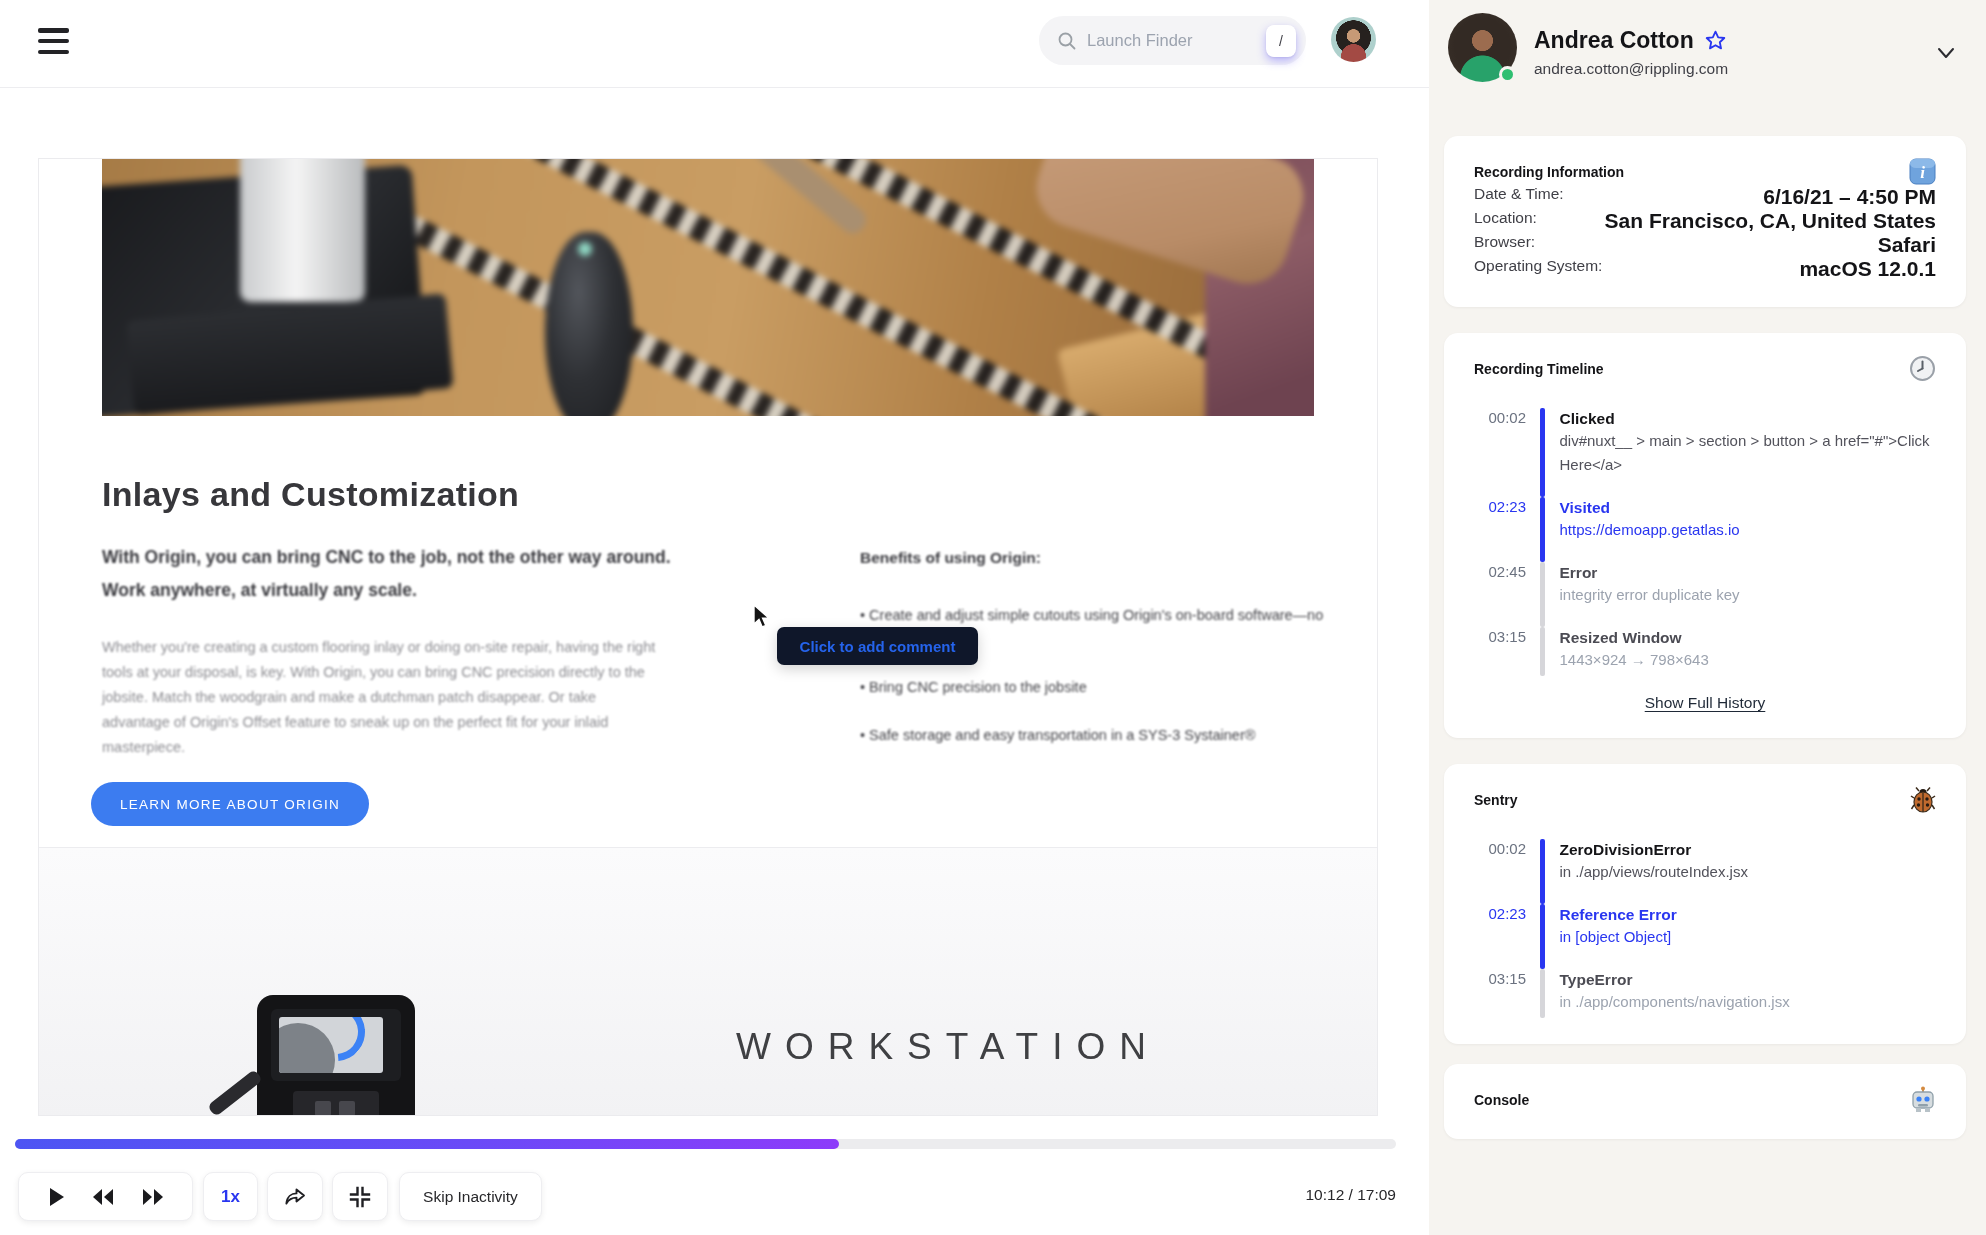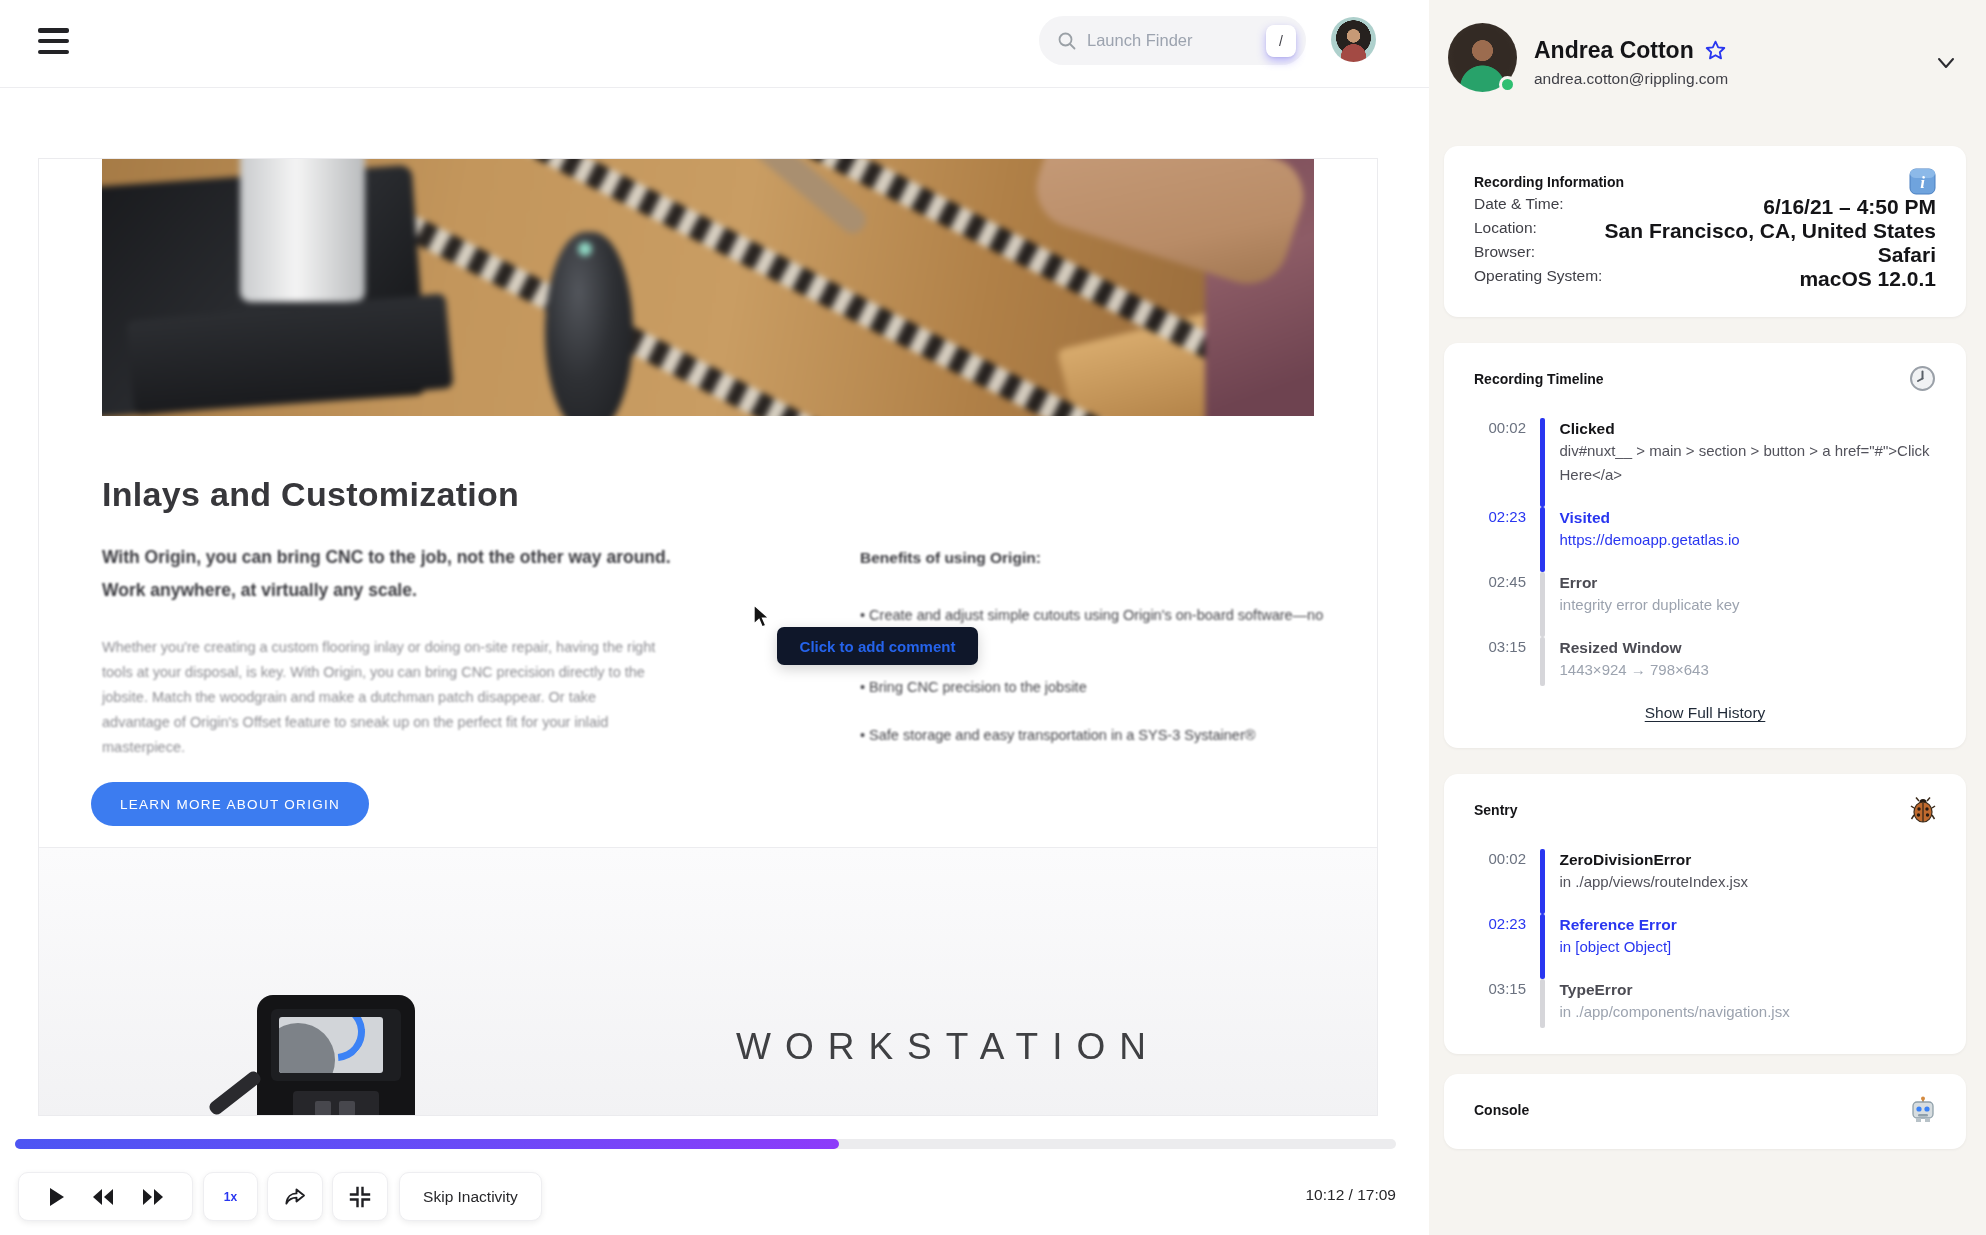--- a/index.html
+++ b/index.html
@@ -83,28 +83,28 @@
   
   .rec-cursor { position:absolute; left:713px; top:445px; }
   .comment-tooltip { position:absolute; left:738px; top:468px; width:201px; height:38px; background:#0f172a; border-radius:7px; box-shadow:0 4px 14px rgba(0,0,0,.18); display:flex; align-items:center; justify-content:center; font-size:15px; font-weight:700; color:#2563eb; }
 
   
   .progress-track { position:absolute; left:15px; top:1139px; width:1381px; height:10px; border-radius:6px; background:#ececee; cursor:pointer; }
   .progress-fill { position:absolute; left:0; top:0; height:10px; border-radius:6px; background:linear-gradient(90deg,#4d55f3 0%,#6a4af7 55%,#8d3bfa 100%); }
 
   .pill { position:absolute; top:1172px; height:49px; background:#fff; border:1px solid #eeeef1; border-radius:10px; box-shadow:0 2px 6px rgba(0,0,0,.07); display:flex; align-items:center; justify-content:center; cursor:pointer; }
   .pill-group { left:18px; width:175px; justify-content:space-around; padding:0 14px; }
-  .pill-speed { left:203px; width:55px; font-size:12px; font-weight:700; color:#2936f0; }
+  .pill-speed { left:203px; width:55px; font-size:17px; font-weight:700; color:#2936f0; }
   .pill-share { left:267px; width:56px; }
   .pill-collapse { left:332px; width:56px; }
   .pill-skip { left:399px; width:143px; font-size:15.5px; color:#27272a; }
   .time-display { position:absolute; top:1186px; left:1196px; width:200px; text-align:right; font-size:15.5px; font-weight:500; color:#27272a; }
 
   
-  #panel { position:absolute; left:1429px; top:0; width:557px; height:1235px; background:#f6f4f0; padding:23px 20px 0 15px; overflow:hidden; }
+  #panel { position:absolute; left:1429px; top:0; width:557px; height:1235px; background:#f6f4f0; padding:13px 20px 0 15px; overflow:hidden; }
   .user-head { position:relative; height:86px; }
   .avatar-lg { position:absolute; left:4px; top:0; width:69px; height:69px; border-radius:50%;
     background:
       radial-gradient(circle at 50% 94%, #28a26a 0 30%, rgba(0,0,0,0) 31%),
       radial-gradient(circle at 50% 40%, #9c6c4f 0 19%, rgba(0,0,0,0) 20%),
       radial-gradient(circle at 50% 48%, #332a24 0 56%, #3e352d 100%);
   }
   .status-dot { position:absolute; left:55px; top:53px; width:17px; height:17px; border-radius:50%; background:#2fbf71; border:3px solid #f6f4f0; }
   .user-name-row { position:absolute; left:90px; top:14px; display:flex; align-items:center; gap:10px; }
   .user-name { font-size:23px; font-weight:600; color:#141417; }

